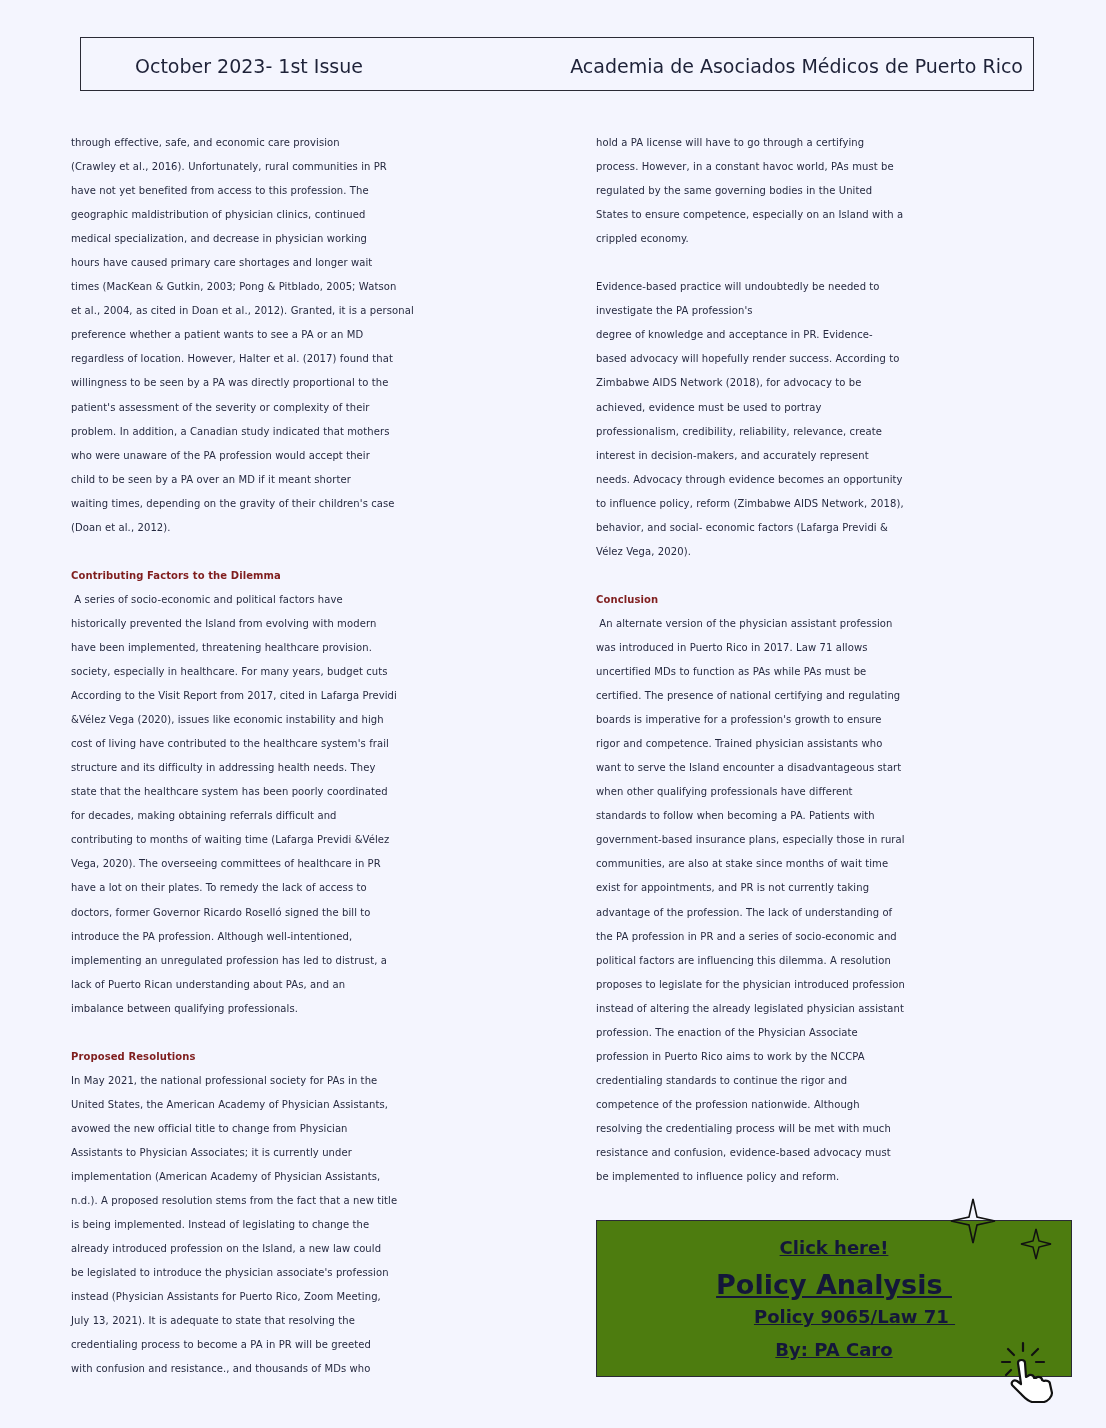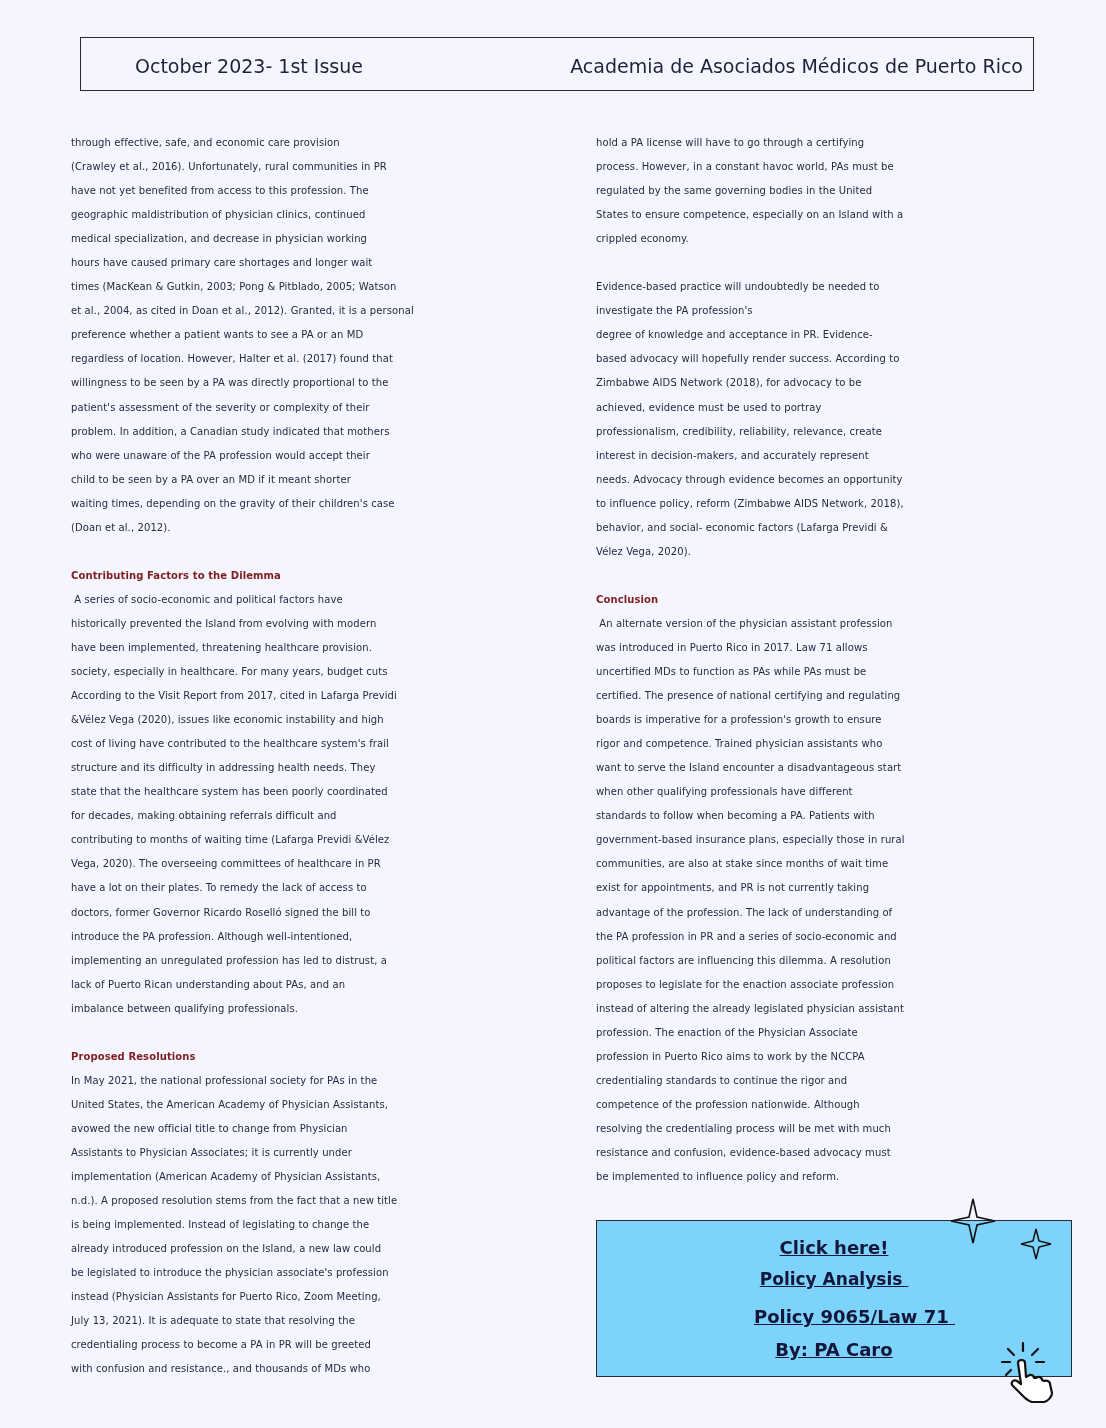--- a/index.html
+++ b/index.html
@@ -34,35 +34,35 @@
   }
   .col-left { left: 71px; width: 510px; }
   .col-right { left: 596px; width: 480px; }
   .line { display: block; white-space: pre; height: 24.05px; }
   .heading { font-weight: bold; color: #7f1d1d; }
   .blank { display: block; height: 24.05px; }
   .cta-box {
     position: absolute;
     left: 596px; top: 1220px;
     width: 476px; height: 157px;
-    background: #7dd3fc;
+    background: #4d7c0f;
     border: 1.5px solid #2a2a35;
     box-sizing: border-box;
     text-align: center;
   }
   .cta-link {
     display: block;
     color: #14173a;
     font-weight: bold;
     text-decoration: underline;
     white-space: pre;
     cursor: pointer;
   }
   .cta-1 { position: absolute; left: 0; right: 0; top: 16px; font-size: 18px; }
-  .cta-2 { position: absolute; left: 0; right: 0; top: 48px; font-size: 17px; }
+  .cta-2 { position: absolute; left: 0; right: 0; top: 48px; font-size: 27px; }
   .cta-3 { position: absolute; left: 0; right: 0; top: 85px; font-size: 18px; padding-left: 41px; }
   .cta-4 { position: absolute; left: 0; right: 0; top: 118px; font-size: 18px; }
   .sparkle { position: absolute; }
   .sparkle-big { left: 950px; top: 1198px; width: 46px; height: 46px; }
   .sparkle-small { left: 1020px; top: 1228px; width: 32px; height: 32px; }
   .hand { position: absolute; left: 994px; top: 1341px; width: 66px; height: 62px; }
 </style>
 </head>
 <body>
 
@@ -166,21 +166,21 @@
     <span class="line">rigor and competence. Trained physician assistants who</span>
     <span class="line">want to serve the Island encounter a disadvantageous start</span>
     <span class="line">when other qualifying professionals have different</span>
     <span class="line">standards to follow when becoming a PA. Patients with</span>
     <span class="line">government-based insurance plans, especially those in rural</span>
     <span class="line">communities, are also at stake since months of wait time</span>
     <span class="line">exist for appointments, and PR is not currently taking</span>
     <span class="line">advantage of the profession. The lack of understanding of</span>
     <span class="line">the PA profession in PR and a series of socio-economic and</span>
     <span class="line">political factors are influencing this dilemma. A resolution</span>
-    <span class="line">proposes to legislate for the enaction associate profession</span>
+    <span class="line">proposes to legislate for the physician introduced profession</span>
     <span class="line">instead of altering the already legislated physician assistant</span>
     <span class="line">profession. The enaction of the Physician Associate</span>
     <span class="line">profession in Puerto Rico aims to work by the NCCPA</span>
     <span class="line">credentialing standards to continue the rigor and</span>
     <span class="line">competence of the profession nationwide. Although</span>
     <span class="line">resolving the credentialing process will be met with much</span>
     <span class="line">resistance and confusion, evidence-based advocacy must</span>
     <span class="line">be implemented to influence policy and reform.</span>
   </div>
 </div>

